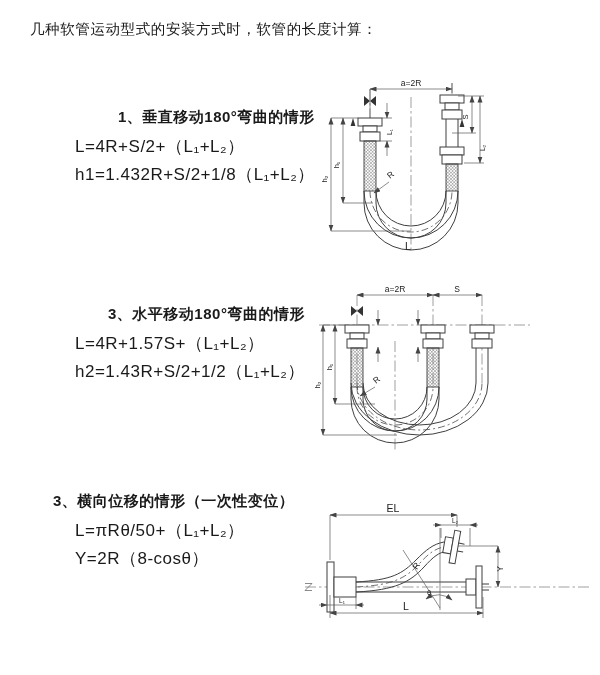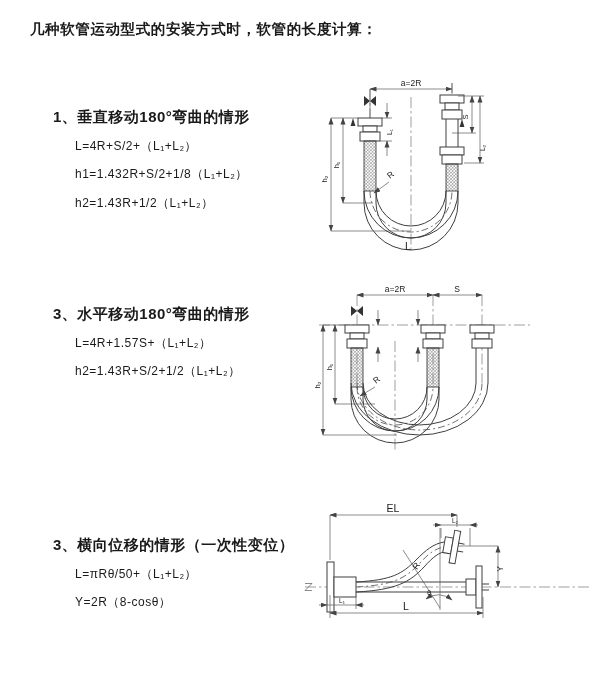--- a/index.html
+++ b/index.html
@@ -3,26 +3,26 @@
 <meta charset="utf-8">
 <style>
   html,body { margin:0; padding:0; }
   body {
     width:600px; height:675px; position:relative; overflow:hidden;
     background:#ffffff; color:#1a1a1a;
     font-family:"Liberation Sans","DejaVu Sans",sans-serif;
   }
   .page-title {
     position:absolute; left:30px; top:20px;
-    font-size:14.5px; font-weight:700; letter-spacing:0.6px;
+    font-size:14.5px; font-weight:400; letter-spacing:0.6px;
   }
   .section { position:absolute; left:53px; }
   .heading { font-size:15px; font-weight:600; letter-spacing:0.5px; margin:0 0 5px 0;text-align:right; }
   .fl {
-    font-size:12px; letter-spacing:0.5px; height:28.5px;
+    font-size:17px; letter-spacing:0.5px; height:28.5px;
     display:flex; align-items:center; padding-left:22px; white-space:pre;
   }
   svg.diagram { position:absolute; }
   svg text { fill:#222; font-family:"Liberation Sans","DejaVu Sans",sans-serif; }
   .t6 { font-size:6.5px; }
   .t7 { font-size:7.5px; }
   .t8 { font-size:8.5px; }
   .t10 { font-size:10.5px; }
   .dl { stroke:#5a5a5a; stroke-width:0.7; fill:none; }           
   .ol { stroke:#3f3f3f; stroke-width:1; fill:none; }             
@@ -33,30 +33,29 @@
 </style>
 </head>
 <body>
 
 <div class="page-title">几种软管运动型式的安装方式时，软管的长度计算：</div>
 
 <div class="section" style="top:108px;">
   <div class="heading">1、垂直移动180°弯曲的情形</div>
   <div class="fl">L=4R+S/2+（L₁+L₂）</div>
   <div class="fl">h1=1.432R+S/2+1/8（L₁+L₂）</div>
-  <div class="fl">h2=1.43R+1/2（L₁+L₂）</div>
 </div>
 
 <div class="section" style="top:305px;">
   <div class="heading">3、水平移动180°弯曲的情形</div>
   <div class="fl">L=4R+1.57S+（L₁+L₂）</div>
   <div class="fl">h2=1.43R+S/2+1/2（L₁+L₂）</div>
 </div>
 
-<div class="section" style="top:536px;">
+<div class="section" style="top:492px;">
   <div class="heading">3、横向位移的情形（一次性变位）</div>
   <div class="fl">L=πRθ/50+（L₁+L₂）</div>
   <div class="fl">Y=2R（8-cosθ）</div>
 </div>
 
 <svg class="diagram" style="left:315px; top:75px;" width="280" height="180" viewBox="0 0 280 180">
   <defs>
     <marker id="ae1" markerWidth="9" markerHeight="7" refX="6.5" refY="2.5" orient="auto" markerUnits="userSpaceOnUse">
       <path d="M0,0 L7,2.5 L0,5 Z" fill="#444"></path>
     </marker>

